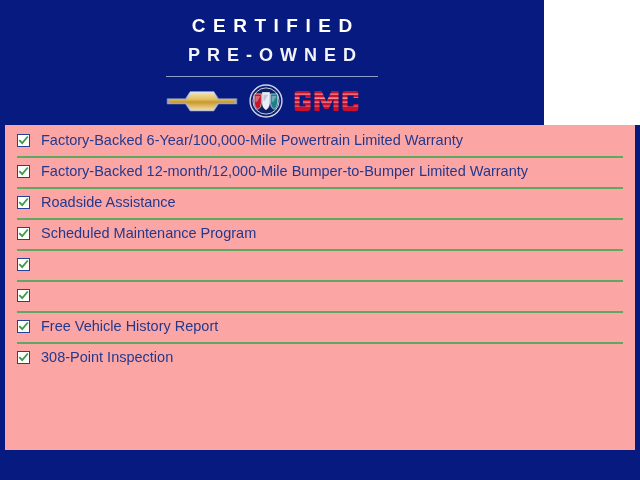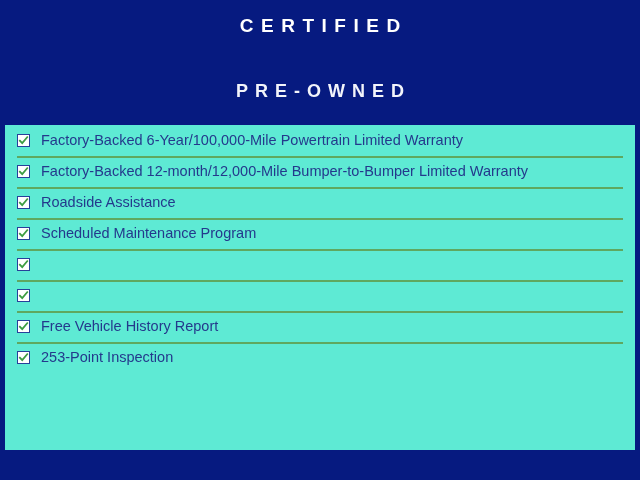--- a/index.html
+++ b/index.html
@@ -17,27 +17,26 @@
     height: 480px;
     background: #ffffff;
     overflow: hidden;
   }
 
   
   .header {
     position: absolute;
     left: 0;
     top: 0;
-    width: 640px;
+    width: 544px;
     height: 125px;
     background: #061a80;
     display: flex;
     flex-direction: column;
     align-items: center;
-    gap: 36px;
   }
   .header-title {
     margin-top: 16px;
     color: #ffffff;
     font-size: 19px;
     font-weight: bold;
     letter-spacing: 7.5px;
     text-indent: 7.5px;
     line-height: 1;
     font-family: "Liberation Sans", sans-serif;
@@ -98,21 +97,21 @@
   .rail-left  { left: 0; }
   .rail-right { right: 0; }
 
   
   .list {
     position: absolute;
     left: 5px;
     top: 125px;
     width: 630px;
     height: 325px;
-    background: #5eead4;
+    background: #fca5a5;
     box-sizing: border-box;
     padding: 0;
   }
   .row {
     position: relative;
     height: 31px;
     display: flex;
     align-items: center;
     padding-left: 12px;
     box-sizing: border-box;
@@ -291,19 +290,19 @@
           </svg>
         </span>
         <span class="row-label">Free Vehicle History Report</span>
       </div>
       <div class="row">
         <span class="checkbox">
           <svg viewBox="0 0 13 13" aria-hidden="true">
             <path d="M2.2,6.7 L5.0,9.6 L10.9,2.6" fill="none" stroke="#3d9c42" stroke-width="2.1" stroke-linecap="square" stroke-linejoin="miter"></path>
           </svg>
         </span>
-        <span class="row-label">253-Point Inspection</span>
+        <span class="row-label">308-Point Inspection</span>
       </div>
     </div>
 
   <div class="footer"></div>
 
 </div>
 
 </body></html>

